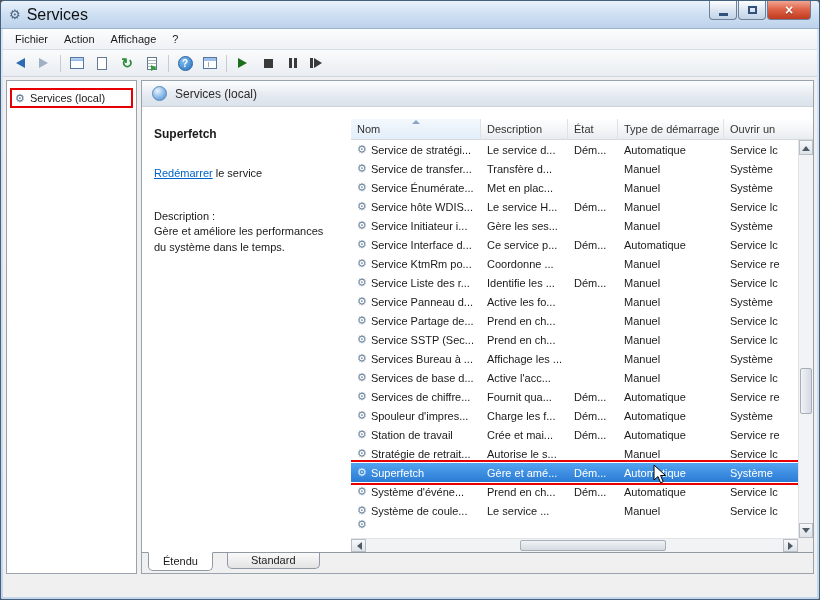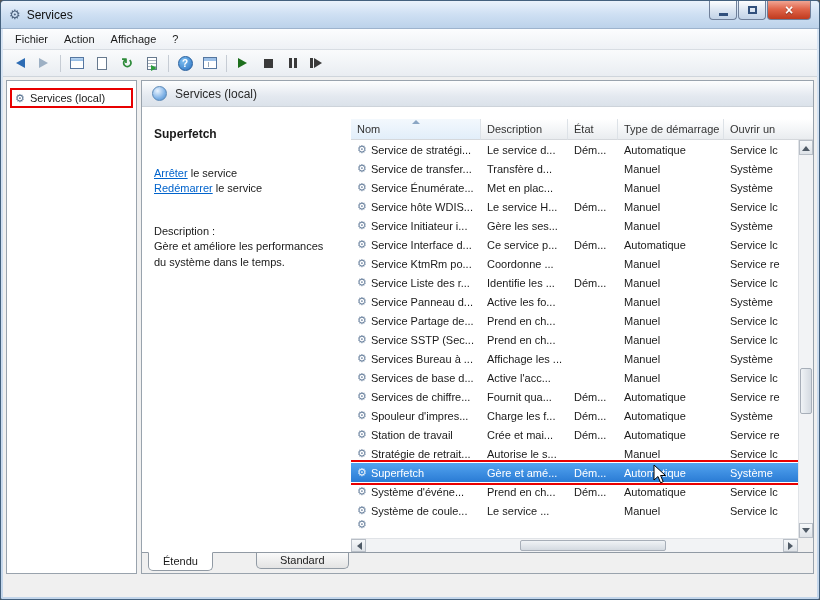--- a/index.html
+++ b/index.html
@@ -13,21 +13,21 @@
     overflow:hidden; font-size:11px; color:#1a1a1a;
   }
 
   
   .titlebar{
     height:28px; display:flex; align-items:center; padding:0 8px; gap:6px;
     background:linear-gradient(#eaf2fb,#cfe0f3 48%,#bcd2ea);
     border-bottom:1px solid #9db3cd; border-radius:3px 3px 0 0;
   }
   .title-icon{ font-size:13px; color:#4d627e; line-height:1; }
-  .title-text{ font-size:12px; color:#101010; }
+  .title-text{ font-size:16px; color:#101010; }
   .win-btns{ position:absolute; top:0; right:8px; display:flex; gap:1px; }
   .win-btn{
     height:19px; border:1px solid #70809a; border-top:none;
     border-radius:0 0 4px 4px; display:flex; align-items:center; justify-content:center;
     cursor:default;
   }
   .btn-min,.btn-max{ width:28px; background:linear-gradient(#fdfeff,#dce6f2 50%,#c2d3e7); }
   .btn-close{ width:44px; background:linear-gradient(#f0a593,#e0654a 45%,#c03a1e); }
   .g-min{ width:9px; height:3px; background:#31507c; margin-top:8px; }
   .g-max{ width:9px; height:8px; border:2px solid #31507c; background:transparent; }
@@ -140,21 +140,21 @@
      border-top:1px solid #e0e3e7; display:flex; z-index:5; }
   .hs-btn{ width:15px; height:100%; flex:none; background:linear-gradient(#f6f8fa,#dfe3e8);
      border:1px solid #b8bec6; display:flex; align-items:center; justify-content:center; }
   .htrack{ flex:1; position:relative; }
   .hthumb{ position:absolute; top:1px; bottom:1px; left:37%; width:35%;
      background:linear-gradient(#f0f3f6,#d4dae1); border:1px solid #a7aeb8; border-radius:2px; }
   .corner{ position:absolute; right:0; bottom:0; width:15px; height:14px; background:#f0f0f0; z-index:6; }
 
   
   .tabsbar{ height:21px; flex:none; background:#f0f0f0; border-top:1px solid #919aa4;
-     display:flex; align-items:flex-start; padding-left:6px;gap:29px; }
+     display:flex; align-items:flex-start; padding-left:6px; }
   .tab{ font-size:11px; cursor:default; }
   .tab.active{ position:relative; top:-1px; z-index:2; background:#fff;
      border:1px solid #919aa4; border-top:1px solid #fff;
      border-radius:0 0 5px 5px; padding:2px 14px 3px; }
   .tab.inactive{ background:linear-gradient(#fafafa,#e3e3e3);
      border:1px solid #919aa4; border-top:none; border-radius:0 0 5px 5px;
      padding:1px 23px 2px; margin-left:14px; color:#222; }
 
   .statusbar{ height:20px; flex:none; background:#f0f0f0; }
 
@@ -253,23 +253,20 @@
         <div class="banner">
           <span class="banner-icon"></span>
           <span>Services (local)</span>
         </div>
 
         <div class="contentrow">
 
           <div class="extpane">
             <div class="svc-title">Superfetch</div>
             <div class="svc-link-line">
-              <a class="svc-link">Arrêter</a><span> le service</span>
-            </div>
-            <div class="svc-link-line">
               <a class="svc-link">Redémarrer</a><span> le service</span>
             </div>
             <div class="svc-desc">
               <div>Description :</div>
               <div>Gère et améliore les performances du système dans le temps.</div>
             </div>
           </div>
 
           <div class="tablewrap">
             <div class="thead">

